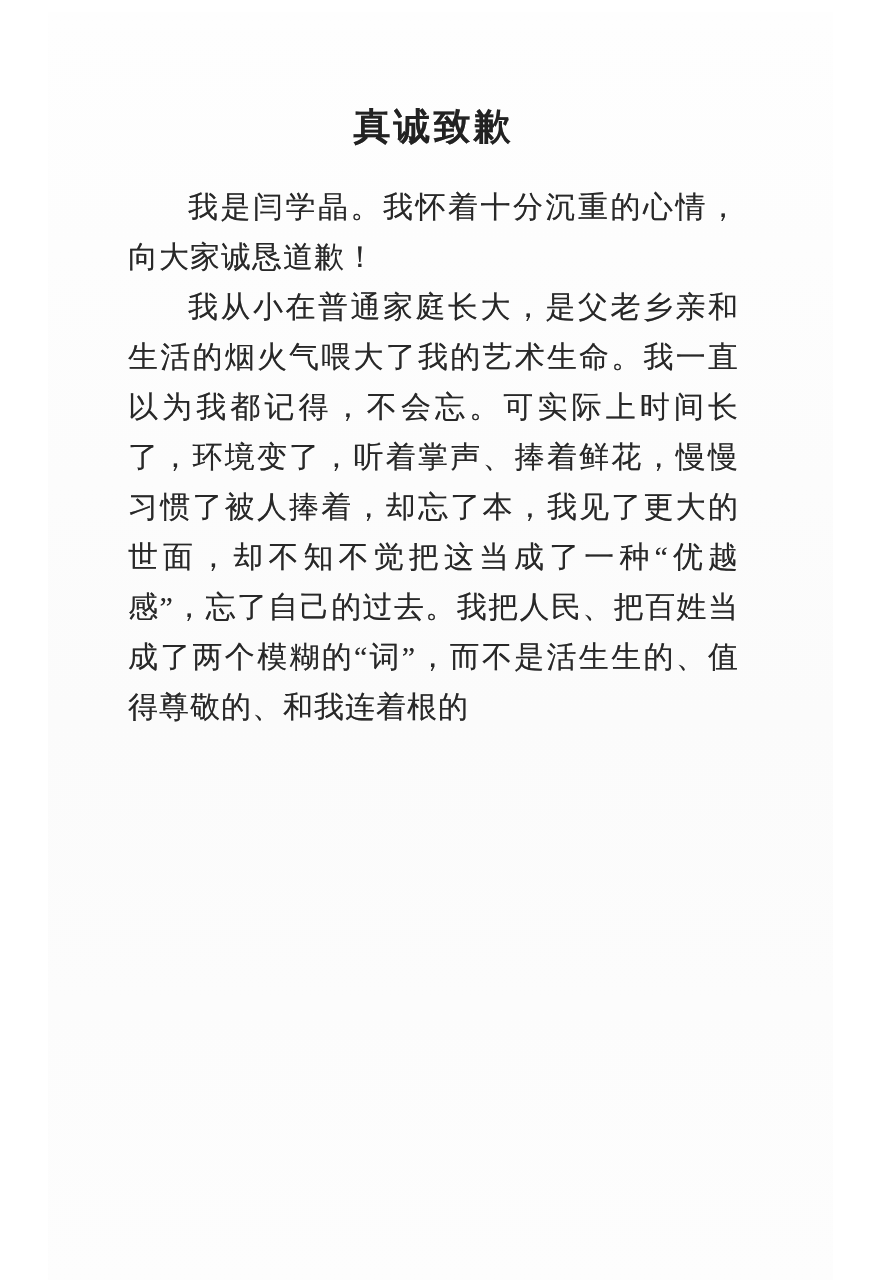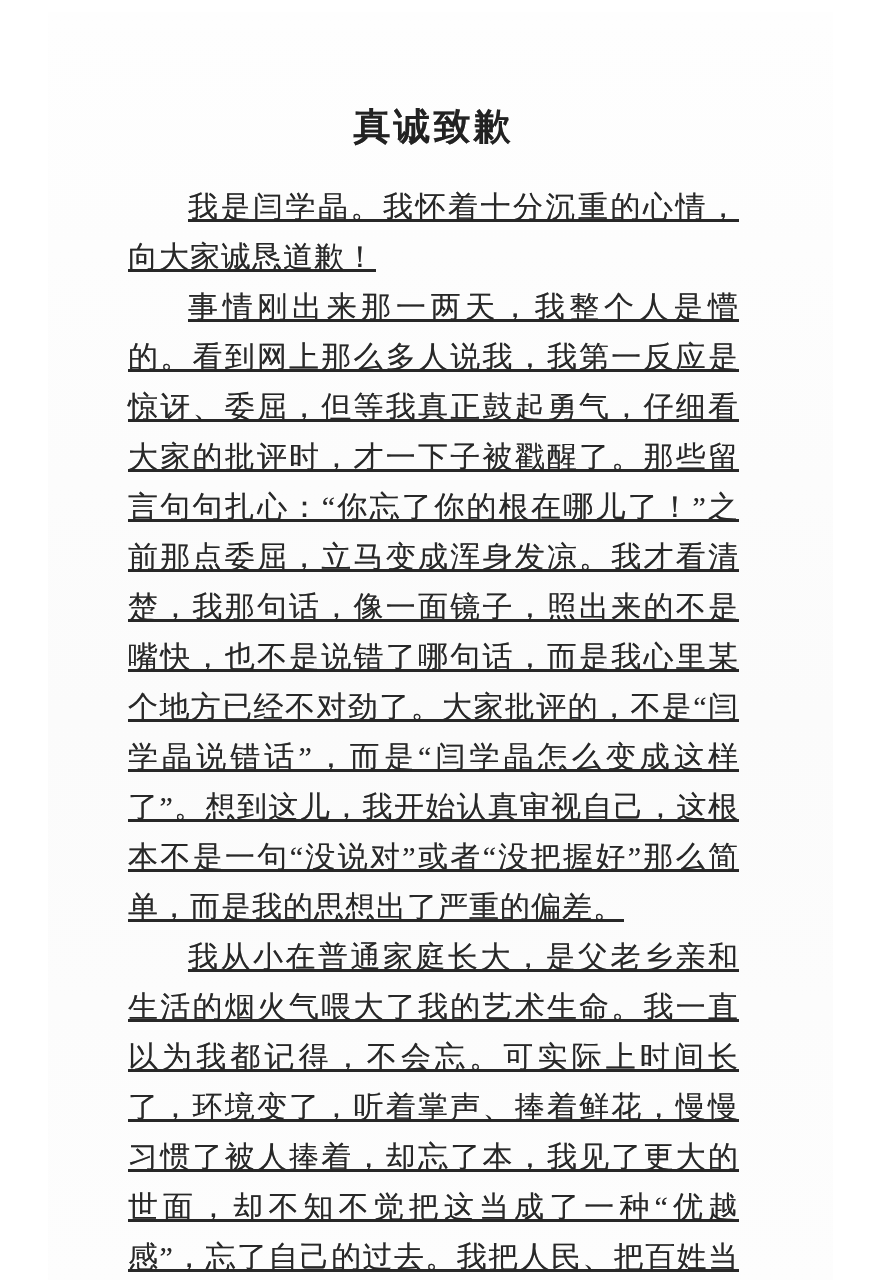--- a/index.html
+++ b/index.html
@@ -34,30 +34,28 @@
       text-align: justify;
       text-shadow: 0 0 0.6px rgba(40,40,40,0.5);
       letter-spacing: 1px;
     }
     .salutation {
       margin: 0;
     }
     .para {
       margin: 0;
       text-indent: 2em;
-      text-decoration: underline;
     }
   </style>
 </head>
 <body>
 
 <div class="page">
   <h1 class="doc-title">真诚致歉</h1>
 
   <div class="doc-body">
 
     <p class="para">我是闫学晶。我怀着十分沉重的心情，向大家诚恳道歉！</p>
 
-    <p class="para">事情刚出来那一两天，我整个人是懵的。看到网上那么多人说我，我第一反应是惊讶、委屈，但等我真正鼓起勇气，仔细看大家的批评时，才一下子被戳醒了。那些留言句句扎心：“你忘了你的根在哪儿了！”之前那点委屈，立马变成浑身发凉。我才看清楚，我那句话，像一面镜子，照出来的不是嘴快，也不是说错了哪句话，而是我心里某个地方已经不对劲了。大家批评的，不是“闫学晶说错话”，而是“闫学晶怎么变成这样了”。想到这儿，我开始认真审视自己，这根本不是一句“没说对”或者“没把握好”那么简单，而是我的思想出了严重的偏差。</p>
 
     <p class="para">我从小在普通家庭长大，是父老乡亲和生活的烟火气喂大了我的艺术生命。我一直以为我都记得，不会忘。可实际上时间长了，环境变了，听着掌声、捧着鲜花，慢慢习惯了被人捧着，却忘了本，我见了更大的世面，却不知不觉把这当成了一种“优越感”，忘了自己的过去。我把人民、把百姓当成了两个模糊的“词”，而不是活生生的、值得尊敬的、和我连着根的</p>
   </div>
 </div>
 
 </body></html>

